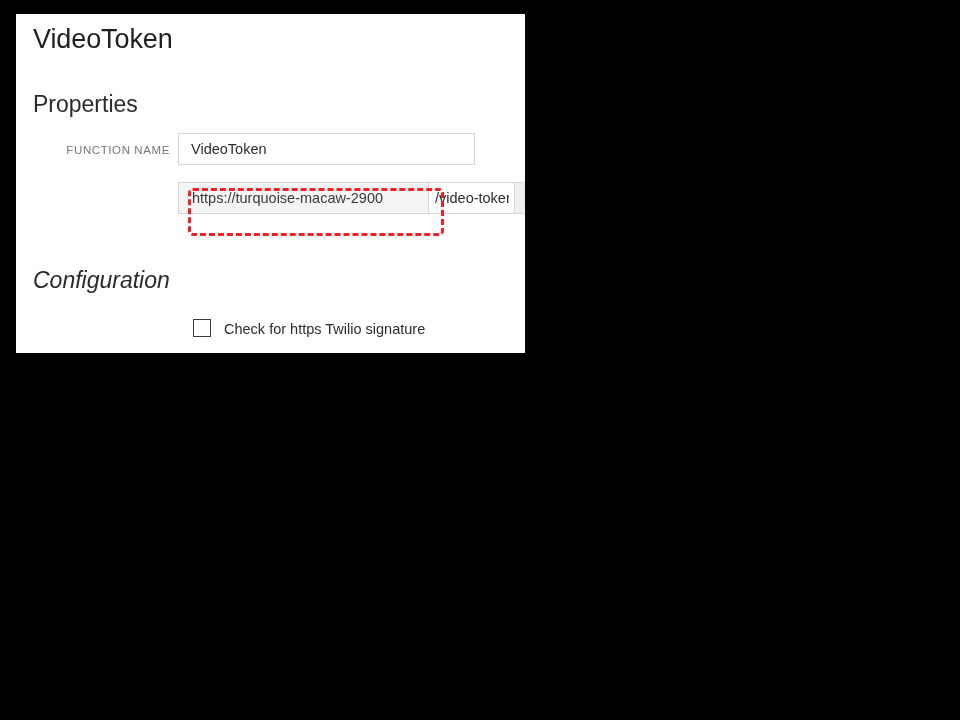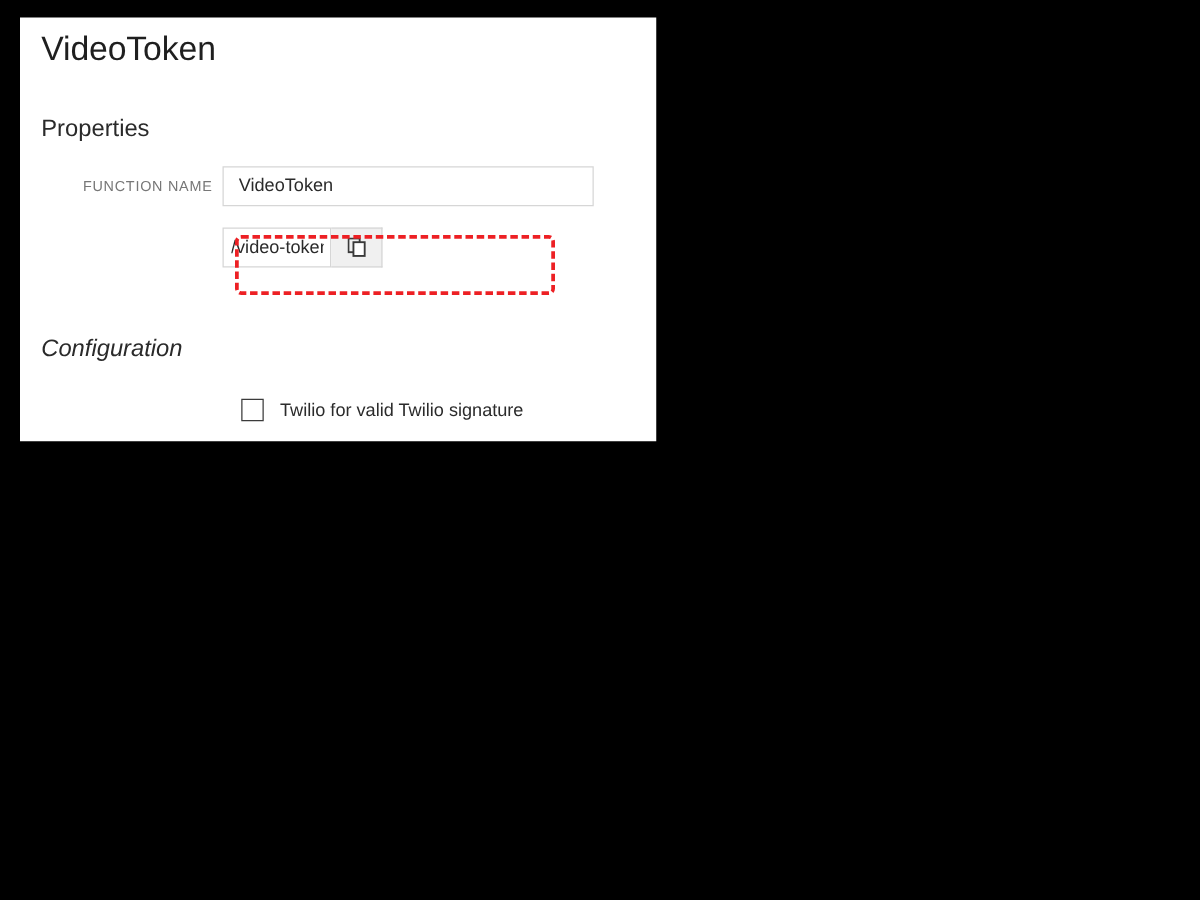--- a/index.html
+++ b/index.html
@@ -33,21 +33,21 @@
     font-weight: 400;
     color: #1f1f1f;
     letter-spacing: -0.1px;
     line-height: 34px;
     white-space: nowrap;
   }
 
   .section-heading {
     position: absolute;
     left: 17px;
-    font-size: 19px;
+    font-size: 23px;
     font-weight: 400;
     color: #2a2a2a;
     line-height: 22px;
     white-space: nowrap;
   }
   #properties-heading { top: 79px; }
   #configuration-heading { top: 255px; font-style: italic; }
 
   .form-row {
     position: absolute;
@@ -185,34 +185,35 @@
 
   <div id="properties-heading" class="section-heading">Properties</div>
 
   <div id="row-function-name" class="form-row">
     <div class="field-label">FUNCTION NAME</div>
     <input class="text-input" id="function-name-input" type="text" value="VideoToken" style="">
   </div>
 
   <div id="row-path" class="form-row">
     <div id="path-control">
+      <div id="path-prefix">https://turquoise-macaw-2900</div>
       <input id="path-suffix-input" type="text" value="/video-token" style="">
       <button id="path-copy-button">
         <span id="copy-icon">
           <svg width="15" height="16" viewBox="0 0 15 16" fill="none" xmlns="http://www.w3.org/2000/svg">
             <rect x="0.75" y="0.75" width="9" height="11" stroke="#3a3a3a" stroke-width="1.5" fill="#f0f0f0"></rect>
             <rect x="4.75" y="3.75" width="9" height="11" stroke="#3a3a3a" stroke-width="1.5" fill="#ffffff"></rect>
           </svg>
         </span>
       </button>
     </div>
   </div>
 
   <div id="configuration-heading" class="section-heading">Configuration</div>
 
   <div id="row-access-control" class="form-row">
     <div id="access-control-checkbox"></div>
-    <div id="access-control-checkbox-label">Twilio for valid Twilio signature</div>
+    <div id="access-control-checkbox-label">Check for https Twilio signature</div>
   </div>
 
   <div id="path-annotation" style="border-color: rgb(237, 32, 36);"></div>
 
 </div>
 
 </body></html>

